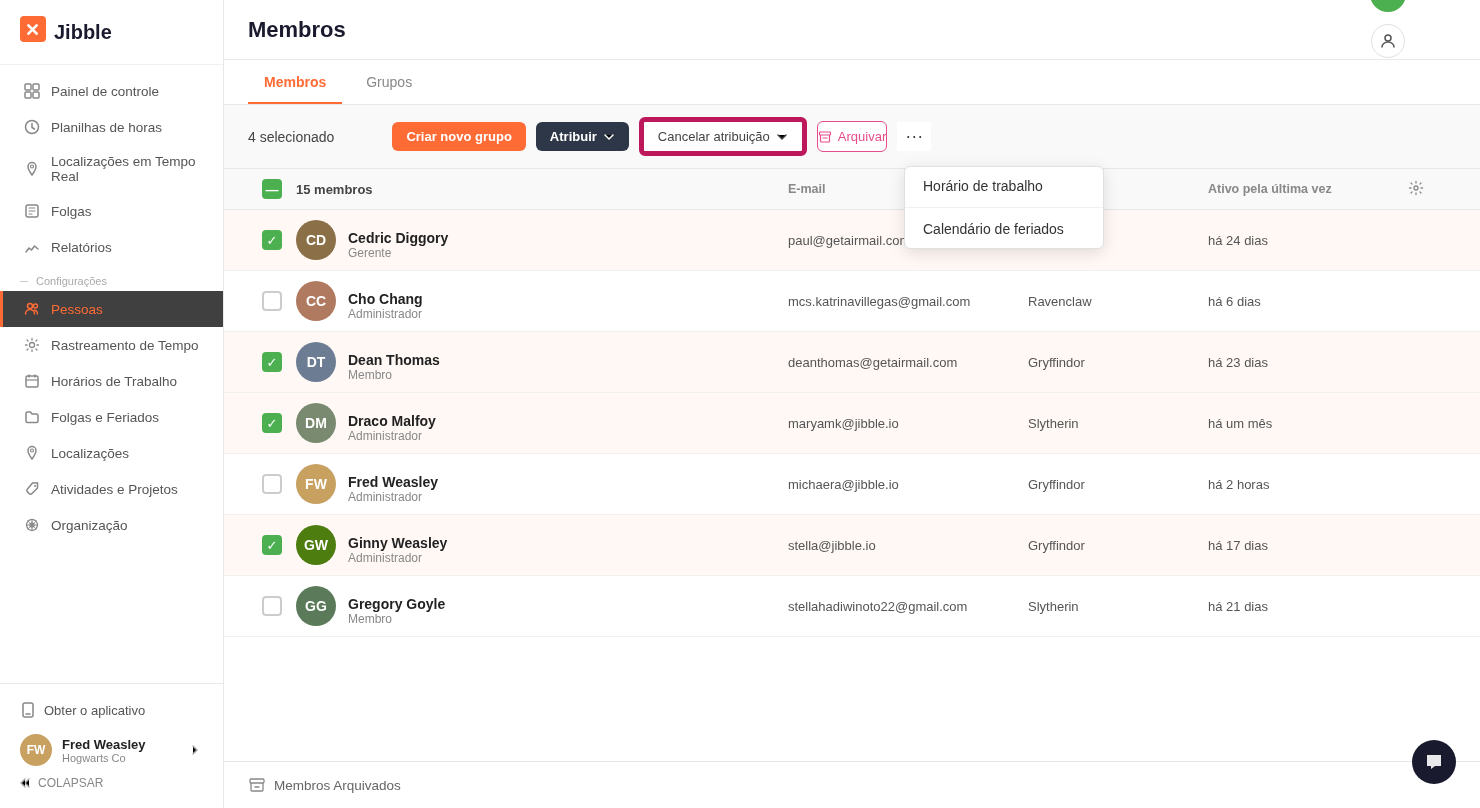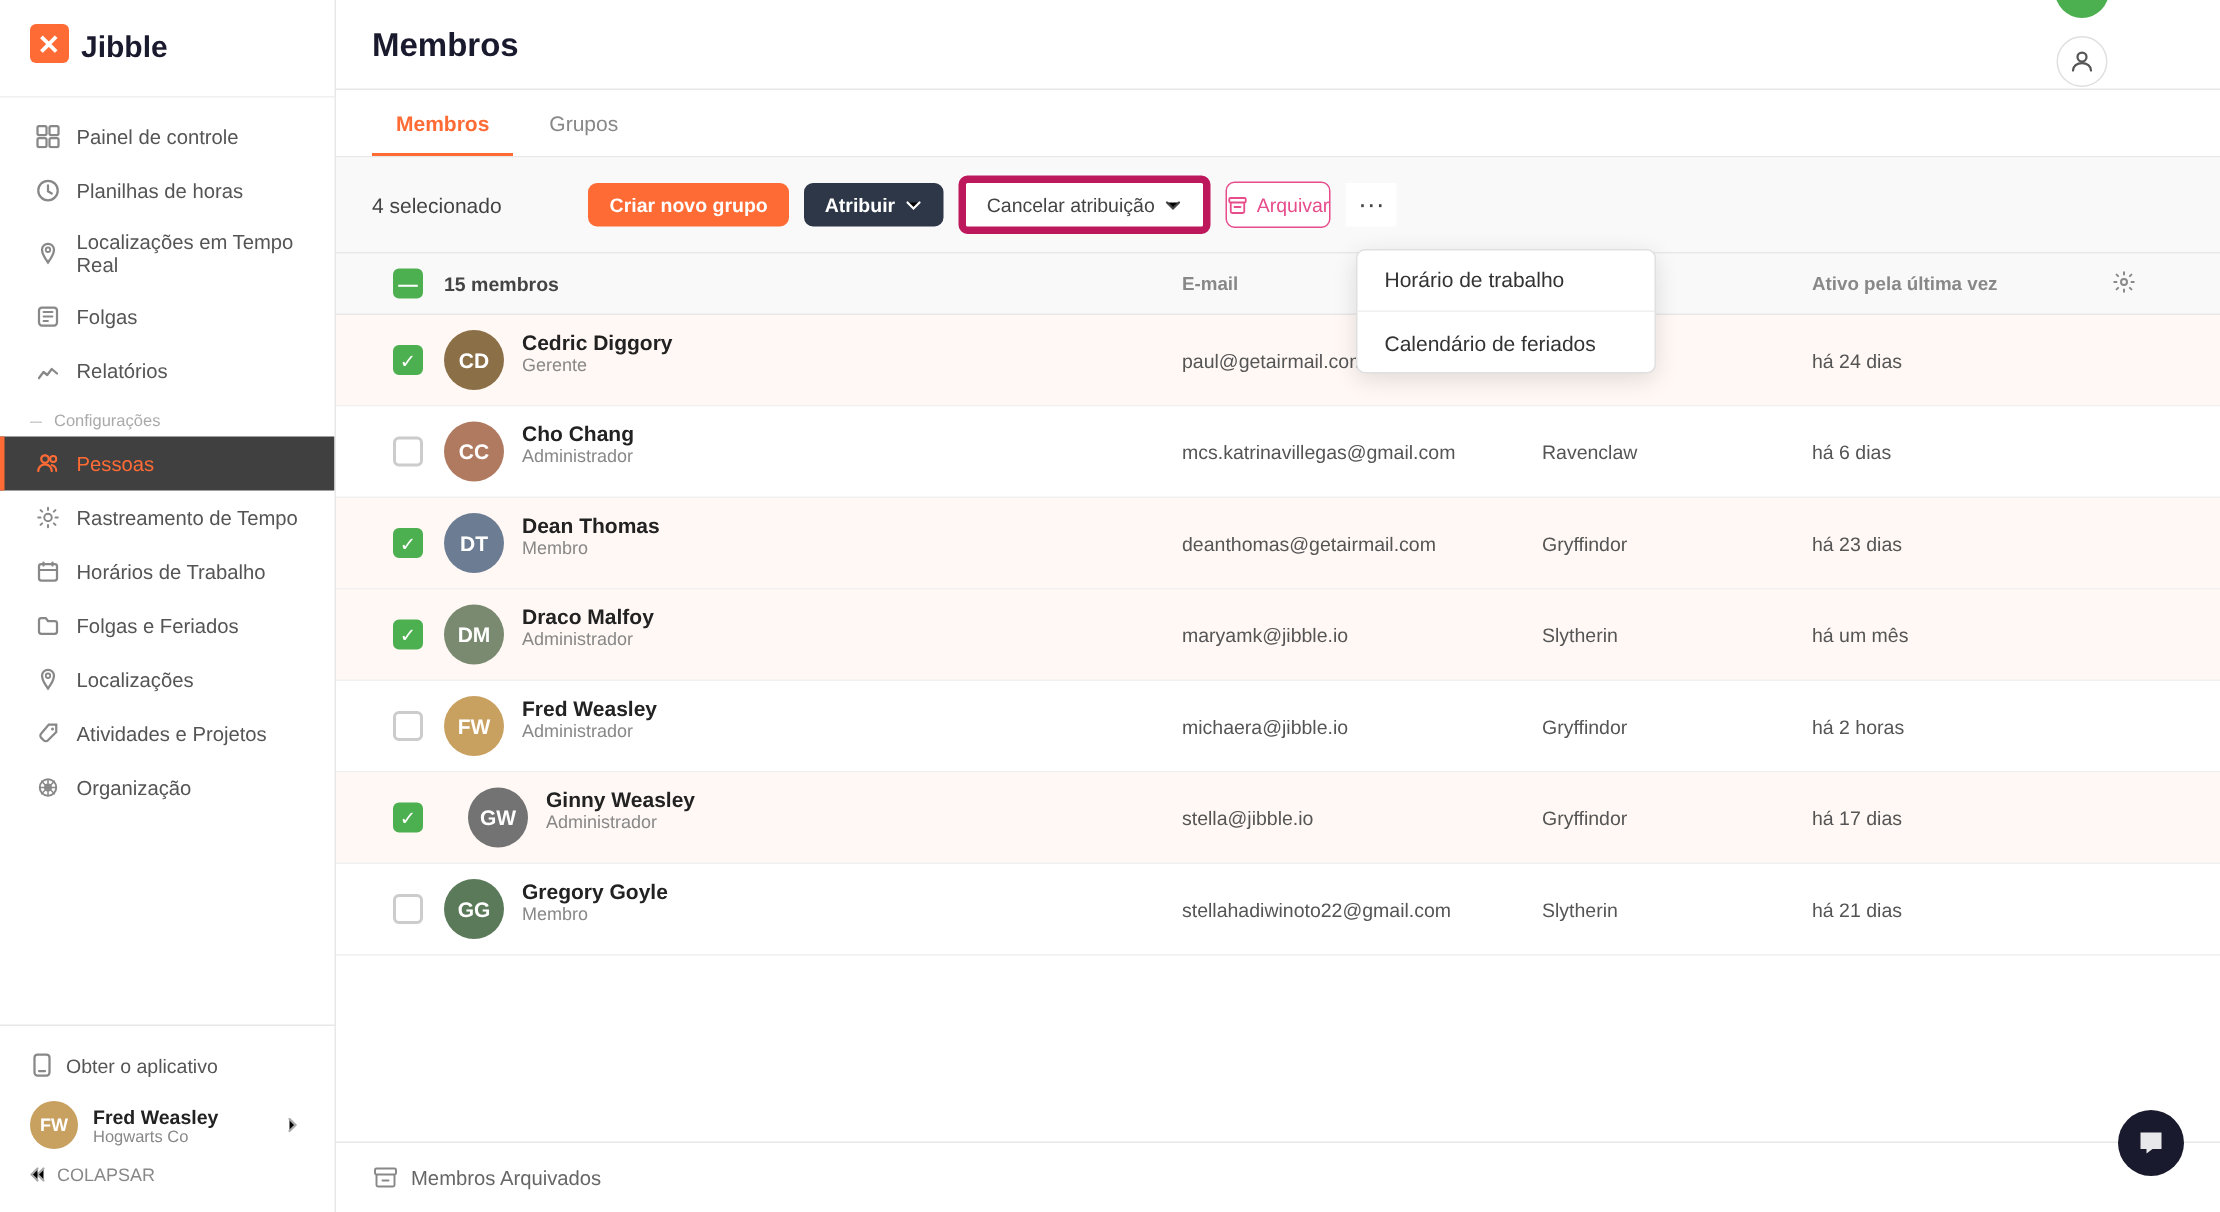--- a/index.html
+++ b/index.html
@@ -286,21 +286,21 @@
     .checkbox {
       width: 20px; height: 20px;
       border: 2px solid #ccc;
       border-radius: 4px;
       display: flex; align-items: center; justify-content: center;
       cursor: pointer;
     }
     .checkbox.checked { background: #4caf50; border-color: #4caf50; }
     .checkbox.indeterminate { background: #4caf50; border-color: #4caf50; }
     .checkbox-check { color: white; font-size: 13px; line-height: 1; }
-    .member-info { display: flex; align-items: flex-start; gap: 12px; }
+    .member-info { display: flex; align-items: flex-end; gap: 12px; }
     .avatar {
       width: 40px; height: 40px; border-radius: 50%;
       background: #c8a97a;
       display: flex; align-items: center; justify-content: center;
       font-size: 14px; font-weight: 600; color: white; overflow: hidden; flex-shrink: 0;
     }
     .member-name { font-size: 14px; font-weight: 600; color: #222; }
     .member-role { font-size: 12px; color: #888; }
     .cell-email { font-size: 13px; color: #555; }
     .cell-group { font-size: 13px; color: #555; }
@@ -330,21 +330,21 @@
       display: flex; align-items: center; justify-content: center;
       cursor: pointer;
     }
 
     
     .av-cedric { background: #8b6f47; }
     .av-cho { background: #b07a60; }
     .av-dean { background: #6b7c93; }
     .av-draco { background: #7a8a70; }
     .av-fred { background: #c8a060; }
-    .av-ginny { background: #737373; margin-left: 16px; }
+    .av-ginny { background: #4d7c0f; }
     .av-gregory { background: #5a7a5a; }
   </style>
 </head>
 <body>
 
 <aside class="sidebar">
   <div class="sidebar-logo">
     <span class="logo-icon">
       <svg width="26" height="26" viewBox="0 0 26 26">
         <rect x="0" y="0" width="26" height="26" rx="4" fill="#ff6b35"></rect>

